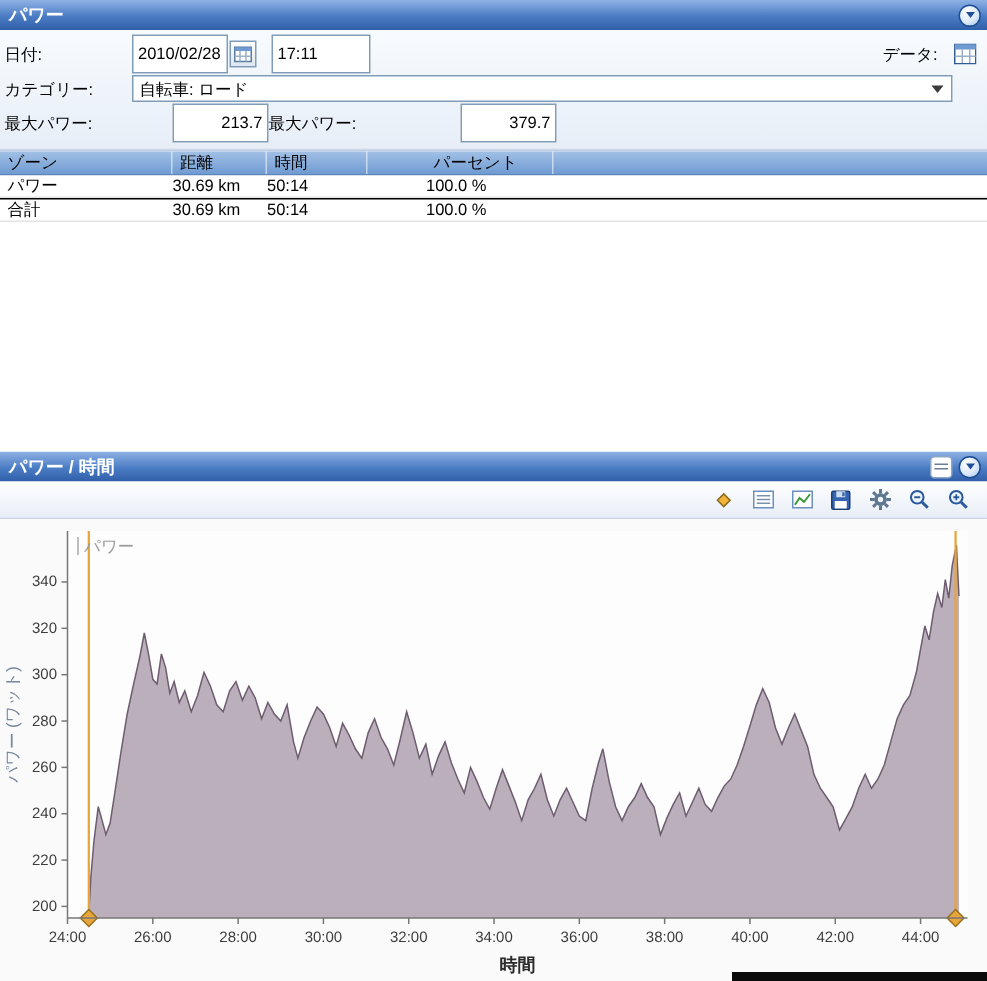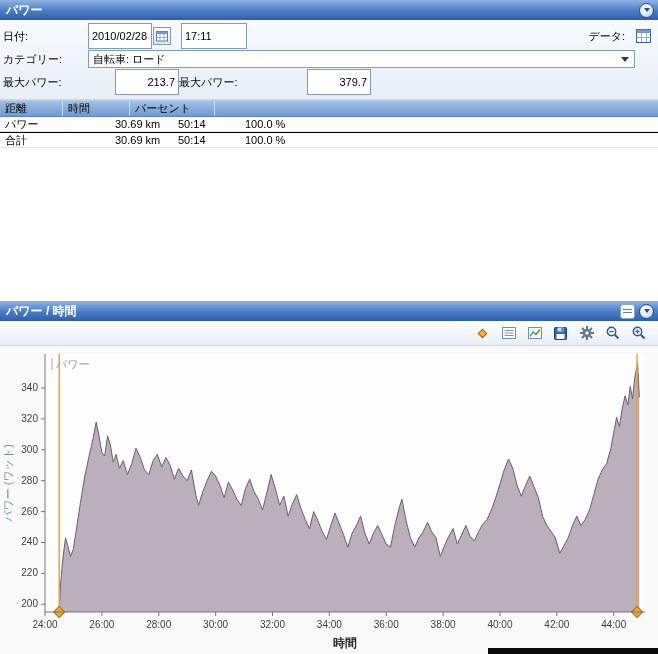--- a/index.html
+++ b/index.html
@@ -50,21 +50,21 @@
   .row4 label.avg { width:112px; }
   .row4 .num { width:64px; text-align:right; }
   .row4 label.max { width:128px; }
   .ztable { font-size:11px; }
   .thead {
     display:flex; height:17px; align-items:stretch;
     background:linear-gradient(180deg,#a2c0e5,#6f9bd2);
     border-top:1px solid #b9cde8; border-bottom:1px solid #5d85b8;
   }
   .th { padding-left:5px; display:flex; align-items:center; border-right:1px solid rgba(255,255,255,0.55); cursor:pointer; }
-  .c0 { width:115px; } .c1 { width:63px; } .c2 { width:67px; } .c3 { width:85px; }
+  .c0 { width:115px; } .c1 { width:63px; } .c2 { width:67px; } .c3 { width:85px;margin-left:39px; }
   .c4 { flex:1; border-right:none; }
   .trow { display:flex; height:15px; align-items:center; border-bottom:1px solid #e4e4e4; background:#fff; }
   .trow .td { display:block; line-height:14px; }
   .td.zone { padding-left:5px; }
   .td.numc { text-align:left; padding-right:7px; }
   .trow.total { font-weight:normal; border-top:1px solid #000000; height:16px; }
   .filler { flex:1; background:#fff; }
   .toolbar {
     height:25px; background:linear-gradient(180deg,#ffffff,#e8eef7);
     border-bottom:1px solid #ccd6e4; display:flex; align-items:center;
@@ -132,20 +132,21 @@
       <div class="frow row4">
         <label class="avg">最大パワー:</label>
         <input class="txt num" value="213.7" style="">
         <label class="max">最大パワー:</label>
         <input class="txt num" value="379.7" style="">
       </div>
     </div>
 
     <div class="ztable">
       <div class="thead">
+        <div class="th c0">ゾーン</div>
         <div class="th c1">距離</div>
         <div class="th c2">時間</div>
         <div class="th c3">パーセント</div>
         <div class="th c4"></div>
       </div>
       <div class="trow">
         <div class="td zone c0">パワー</div>
         <div class="td numc c1">30.69 km</div>
         <div class="td numc c2">50:14</div>
         <div class="td numc c3">100.0 %</div>

